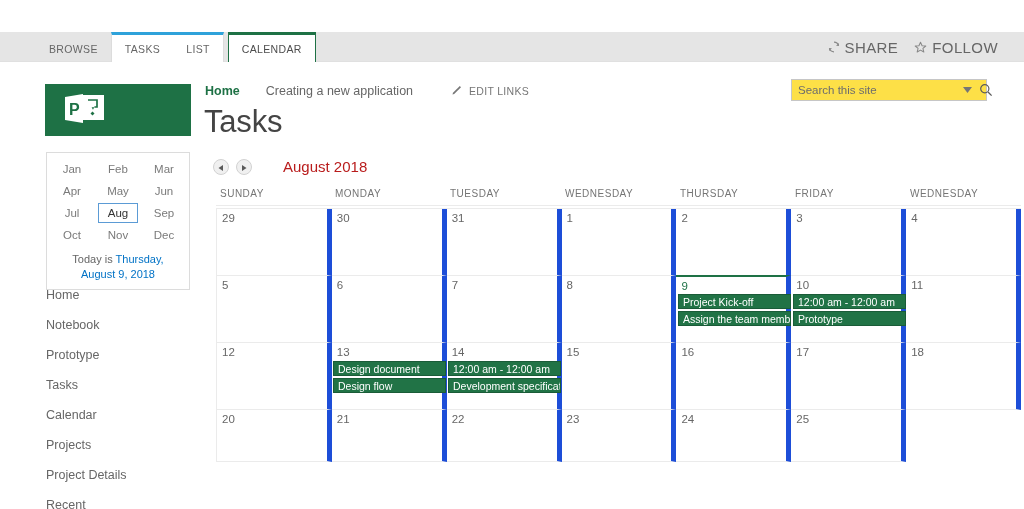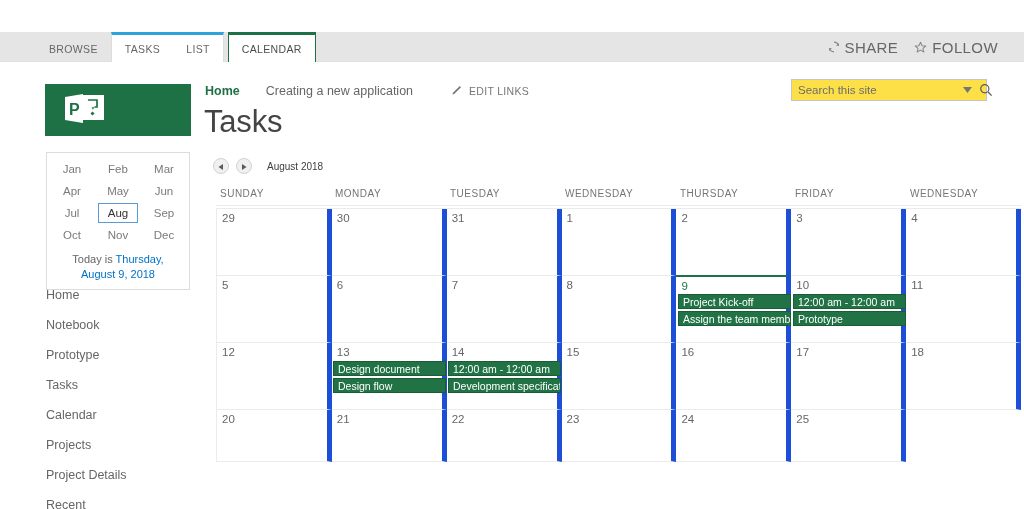--- a/index.html
+++ b/index.html
@@ -224,23 +224,23 @@
   }
   .navbtn {
     width: 16px; height: 16px;
     border-radius: 50%;
     background: #f0f0f0;
     border: 1px solid #d2d2d2;
     display: flex; align-items: center; justify-content: center;
     cursor: pointer;
   }
   .cal-month {
-    font-size: 10px;
-    color: #404040;
-    margin-left: 8px;
+    font-size: 15px;
+    color: #b91c1c;
+    margin-left: 24px;
   }
 
   .weekhead {
     position: absolute;
     left: 12px; top: 40px;
     width: 805px;
     display: grid;
     grid-template-columns: repeat(7, 1fr);
     border-bottom: 1px solid #ebebeb;
   }

